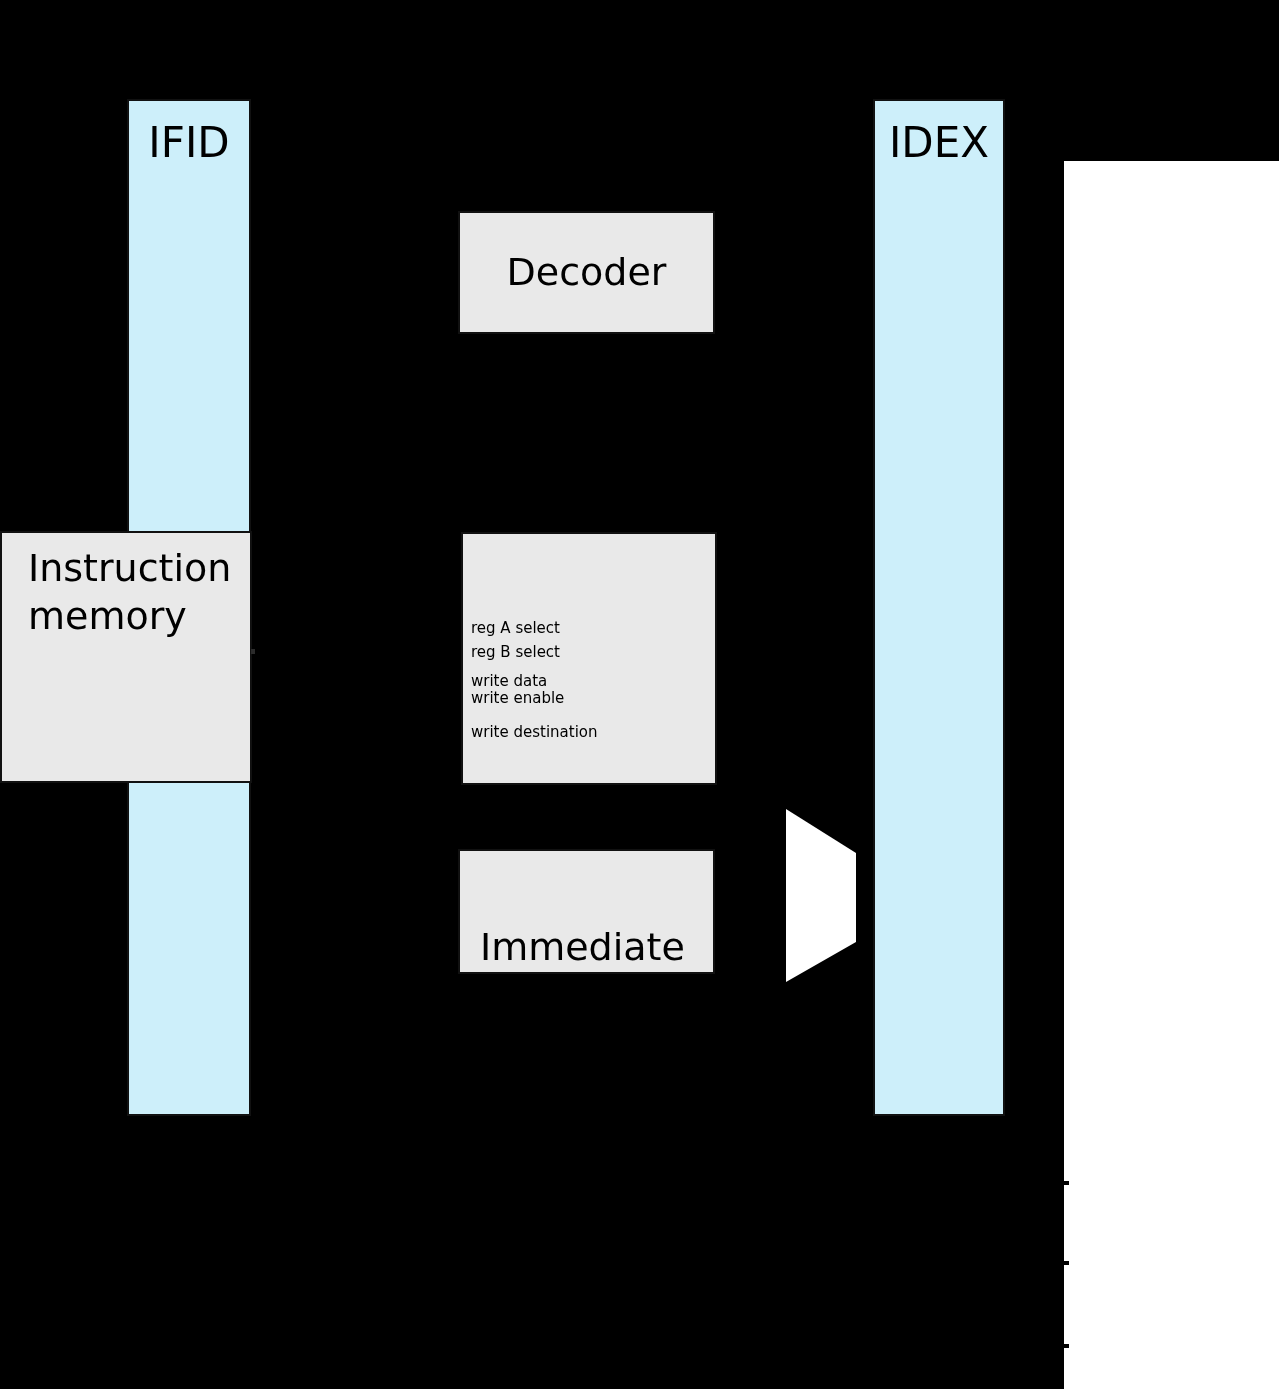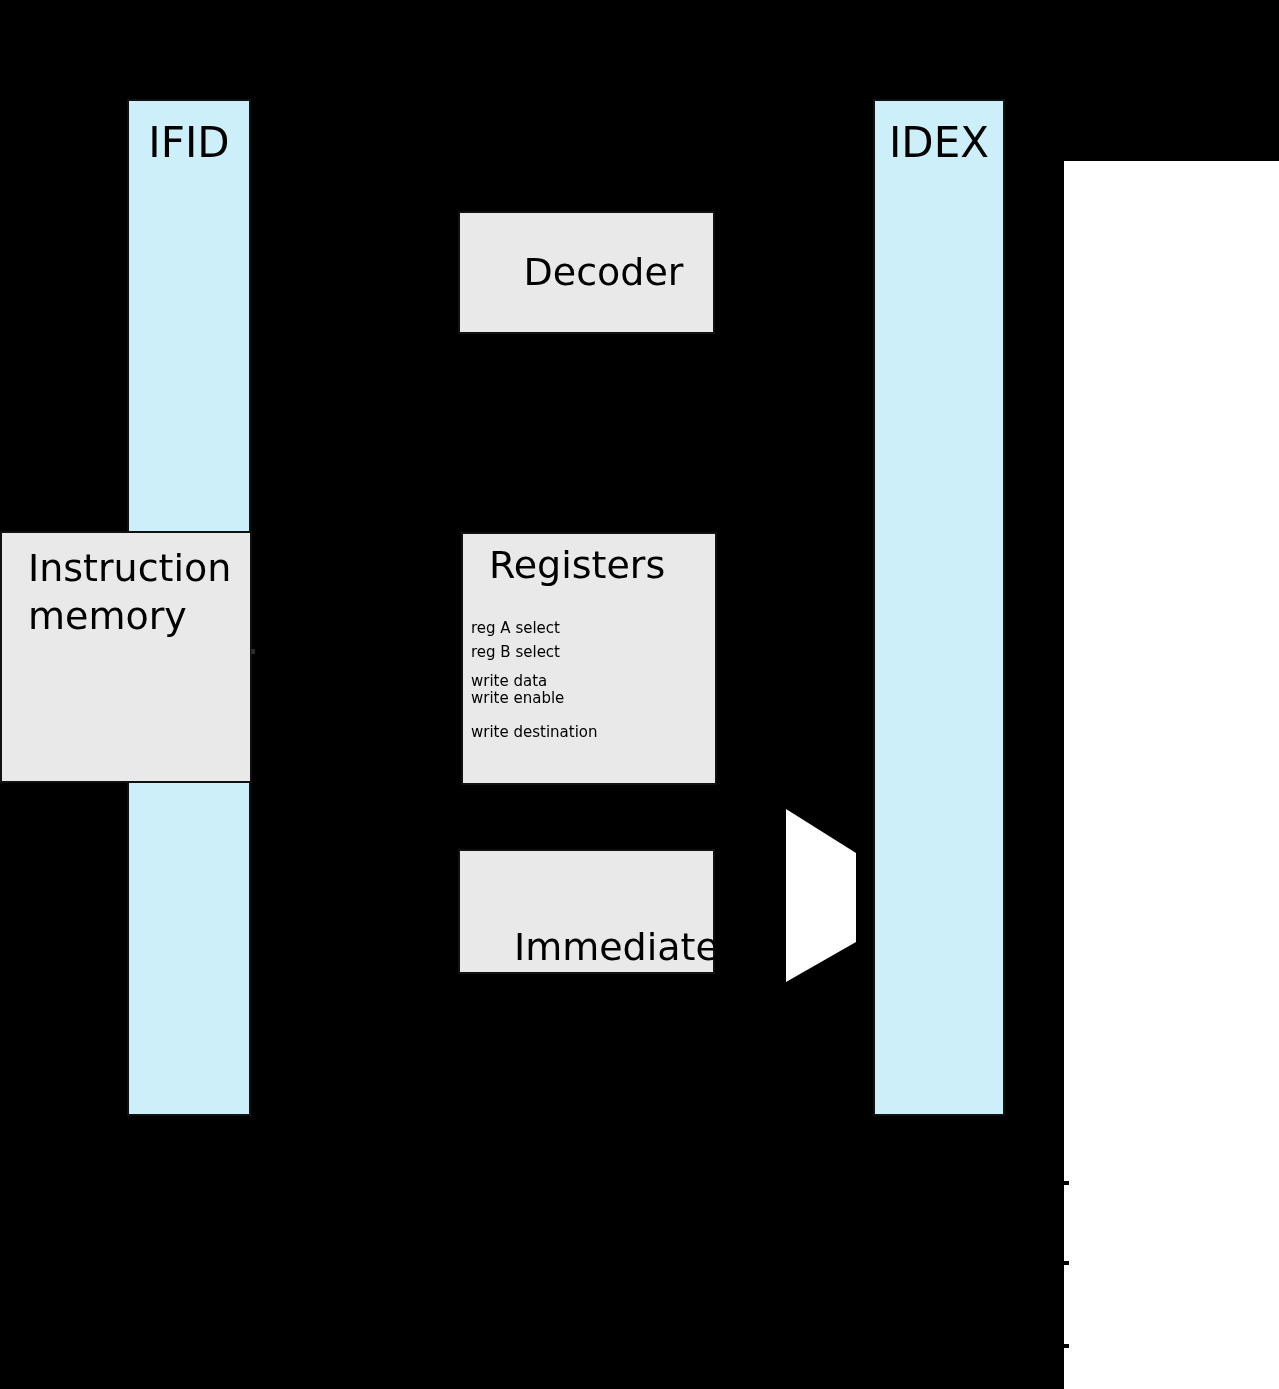--- a/index.html
+++ b/index.html
@@ -46,21 +46,20 @@
   .bar .bar-label{
     display:inline-block;margin-top:19px;
     font-size:42px;line-height:1.1;color:var(--c-text);
   }
 
   
   .block{
     position:absolute;
     background:var(--c-block);
     border:2px solid var(--c-outline);
-    padding-left:34px;
   }
   .block .title{
     display:block;
     font-size:38px;line-height:1.26;color:var(--c-text);
   }
   .block.decoder{left:458px;top:211px;width:257px;height:123px;
     display:flex;align-items:center;justify-content:center;}
   .block.imem{left:0px;top:531px;width:252px;height:252px;
     padding:12px 24px 0 26px;}
   .block.registers{left:461px;top:532px;width:256px;height:253px;}
@@ -105,21 +104,20 @@
   <div class="block decoder">
     <span class="title">Decoder</span>
   </div>
 
   <div class="block imem">
     <span class="title">Instruction memory</span>
   </div>
   <div class="stub imem-stub"></div>
 
   <div class="block registers">
-    <span class="title">Registers</span>
     <div class="port p1">reg A select</div>
     <div class="port p2">reg B select</div>
     <div class="port p3">write data</div>
     <div class="port p4">write enable</div>
     <div class="port p5">write destination</div>
   </div>
 
   <div class="block immediate">
     <span class="title">Immediate</span>
   </div>

